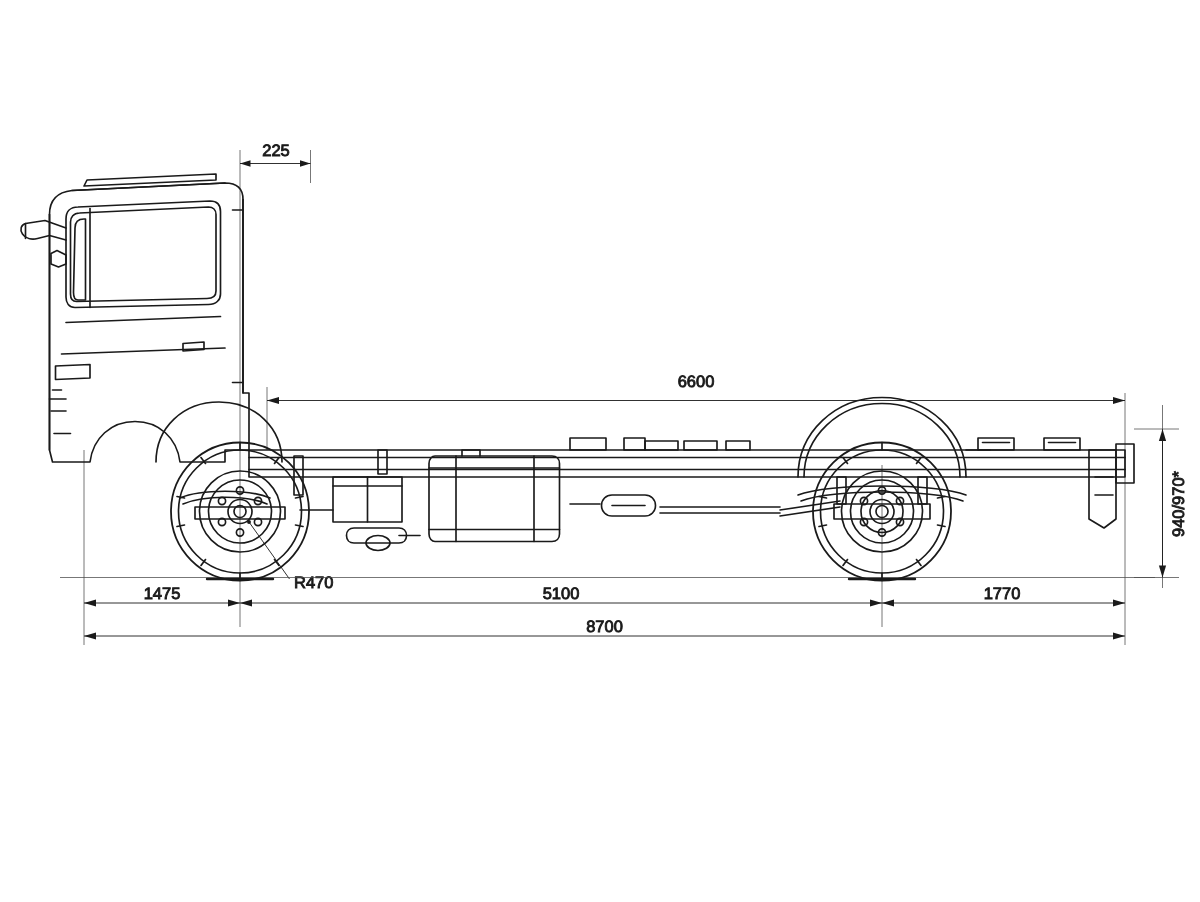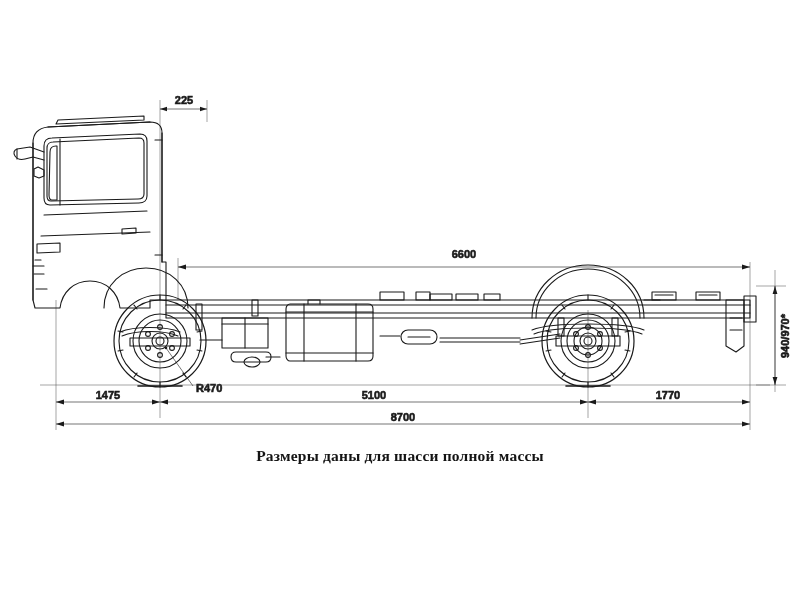--- a/index.html
+++ b/index.html
@@ -19,21 +19,20 @@
     width: 800px;
     height: 601px;
     background: #ffffff;
   }
   #drawing-wrap {
     position: absolute;
     left: 0;
     top: 0;
     width: 800px;
     height: 440px;
-    font-weight: bold;
   }
   svg#truck-drawing {
     display: block;
     width: 800px;
     height: 440px;
   }
   .dim-text {
     font-family: "Liberation Sans", sans-serif;
     font-size: 11px;
     fill: #1a1a1a;
@@ -341,16 +340,15 @@
         </g>
 
         <path d="M532,318 C532,288 557,265 588,265 C619,265 644,288 644,318"></path>
         <path d="M536,318 C536,291 559,269 588,269 C617,269 640,291 640,318"></path>
         <path d="M644,300 L660,300"></path>
       </g>
     </svg>
   </div>
 
   <div class="caption-block">
-    <div class="caption-line">Размеры даны для шасси полной массы</div>
   </div>
 
 </div>
 
 </body></html>

